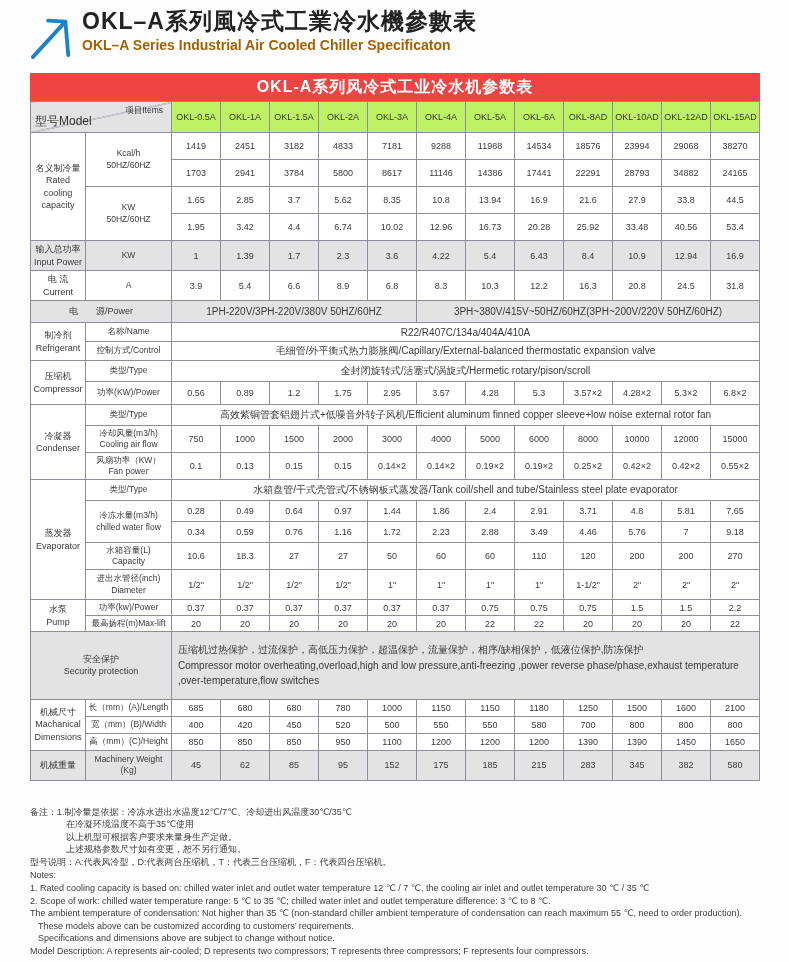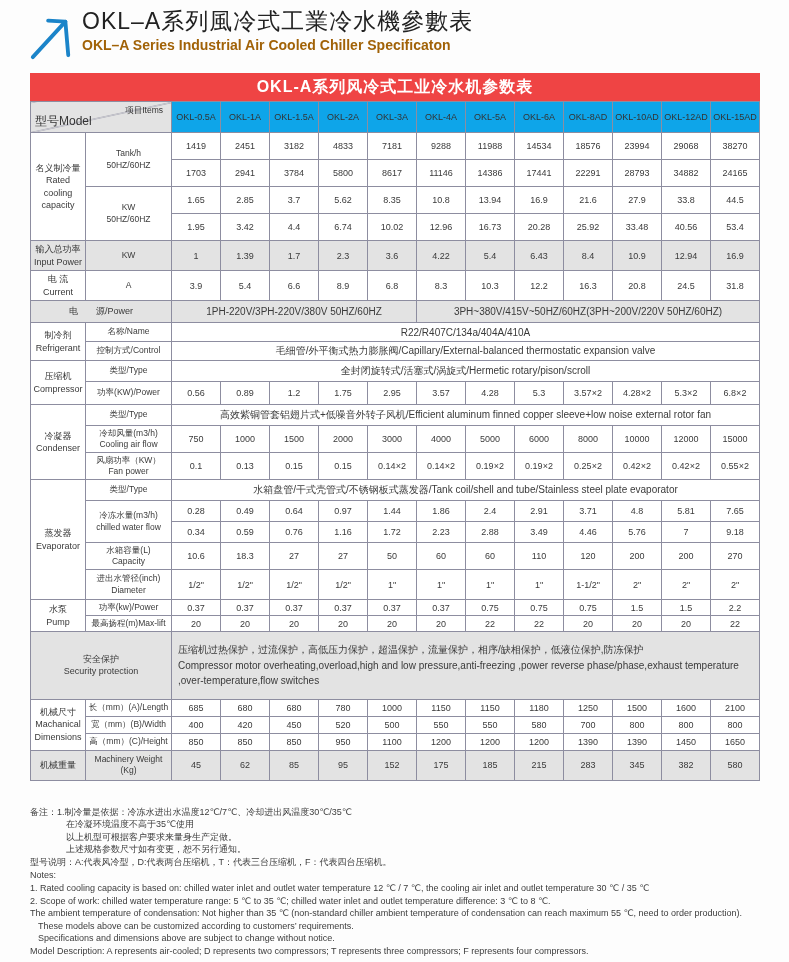--- a/index.html
+++ b/index.html
@@ -6,35 +6,35 @@
   body{
     width:789px;height:962px;overflow:hidden;background:#fdfdfd;
     font-family:"Liberation Sans","DejaVu Sans",sans-serif;color:#3a3a3a;
     -webkit-font-smoothing:antialiased;
   }
   .page{padding:8px 29px 0 30px;}
   
   .hdr{display:flex;align-items:flex-start;margin-left:-2px;}
   .hdr .logo{width:46px;height:50px;margin-right:8px;margin-top:4px;flex:0 0 auto;}
   .hdr .titles{line-height:1.15;}
-  .hdr .t-zh{font-size:23px;font-weight:normal;color:#222;letter-spacing:1px;}
+  .hdr .t-zh{font-size:23px;font-weight:bold;color:#222;letter-spacing:1px;}
   .hdr .t-en{font-size:14px;color:#a16207;margin-top:3px;font-weight:bold;}
   
   .tblwrap{margin-top:11px;}
   .tbl-title{
     height:28px;line-height:28px;background:#ef4444;color:#fff;text-align:center;
     font-size:16px;letter-spacing:1px;font-weight:bold;
   }
   table{border-collapse:collapse;table-layout:fixed;width:729px;background:#fff;}
   col.c-sec{width:55px;} col.c-item{width:86px;} col.c-val{width:49px;}
   th,td{
     border:1px solid #8d8da0;text-align:center;vertical-align:middle;
     padding:0 1px;white-space:pre-line;overflow:hidden;
   }
-  thead th{background:#0ea5e9;font-size:9px;font-weight:normal;height:30px;color:#333;}
+  thead th{background:#bef264;font-size:9px;font-weight:normal;height:30px;color:#333;}
   tr.gray td{background:#e3e3e3;}
   td.sec{font-size:9px;line-height:1.35;}
   td.item{font-size:8.5px;line-height:1.3;}
   td.val{font-size:9px;}
   td.txt{font-size:10px;}
   td.left{text-align:left;padding:10px 6px;line-height:1.55;}
   
   th.corner{
     position:relative;padding:0;
     background:
@@ -104,21 +104,21 @@
             <th>OKL-12AD</th>
             <th>OKL-15AD</th>
           </tr>
       </thead>
       <tbody>
           <tr style="height: 27px;">
             <td class="sec" rowspan="4">名义制冷量
 Rated
 cooling
 capacity</td>
-            <td class="item" rowspan="2">Tank/h
+            <td class="item" rowspan="2">Kcal/h
 50HZ/60HZ</td>
             <td class="val">1419</td>
             <td class="val">2451</td>
             <td class="val">3182</td>
             <td class="val">4833</td>
             <td class="val">7181</td>
             <td class="val">9288</td>
             <td class="val">11988</td>
             <td class="val">14534</td>
             <td class="val">18576</td>

